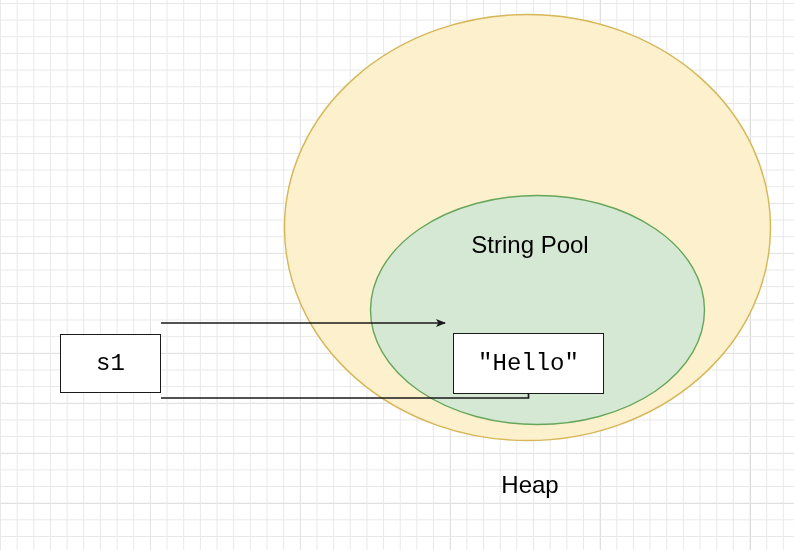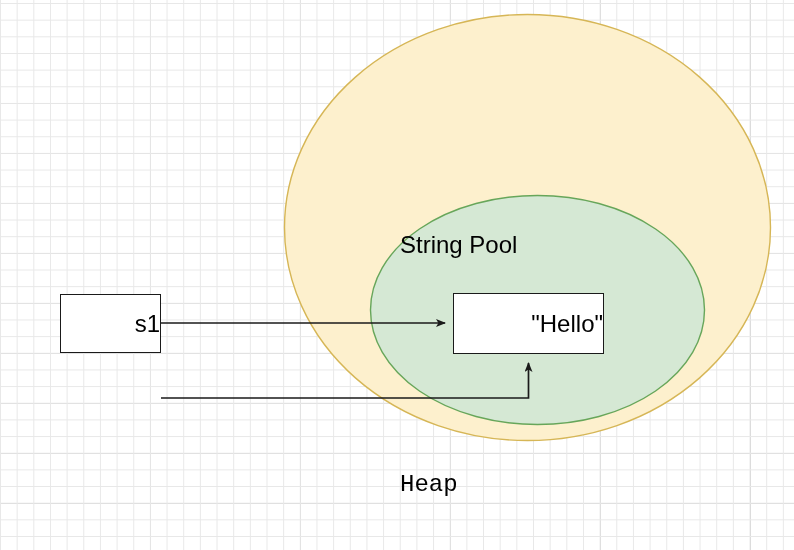--- a/index.html
+++ b/index.html
@@ -35,40 +35,42 @@
     width: 794px;
     height: 550px;
   }
   .node-box {
     position: absolute;
     box-sizing: border-box;
     background: #ffffff;
     border: 1.6px solid #1a1a1a;
     display: flex;
     align-items: center;
-    justify-content: flex-end;
+    justify-content: center;
     color: #000000;
     font-size: 24px;
-    font-family: Liberation Sans, sans-serif;
+    font-family: Liberation Mono, monospace;
     line-height: 1;
+    margin-top: 40px;
   }
   #box-s1 { left: 60px; top: 294px; width: 101px; height: 59px; }
   #box-s2 { left: 60px; top: 369px; width: 101px; height: 59px; }
   #box-hello { left: 453px; top: 293px; width: 151px; height: 61px; }
 
   .free-label {
     position: absolute;
     color: #000000;
     font-family: "Liberation Sans", sans-serif;
     font-size: 24px;
     line-height: 1;
     white-space: nowrap;
+    text-align: center;
   }
   #label-string-pool { left: 400px; top: 233px; width: 260px; }
-  #label-heap { left: 400px; top: 473px; width: 260px; font-family: Liberation Mono, monospace; }
+  #label-heap { left: 400px; top: 473px; width: 260px; }
 </style>
 </head>
 <body>
 
 <div id="canvas">
 
   <svg id="diagram-svg" viewBox="0 0 794 550">
     <defs>
       <marker id="arrow-head" markerWidth="10" markerHeight="10" refX="9" refY="4" orient="auto" markerUnits="userSpaceOnUse">
         <path d="M 0 0 L 10 4 L 0 8 L 2.4 4 z" fill="#1a1a1a"></path>

